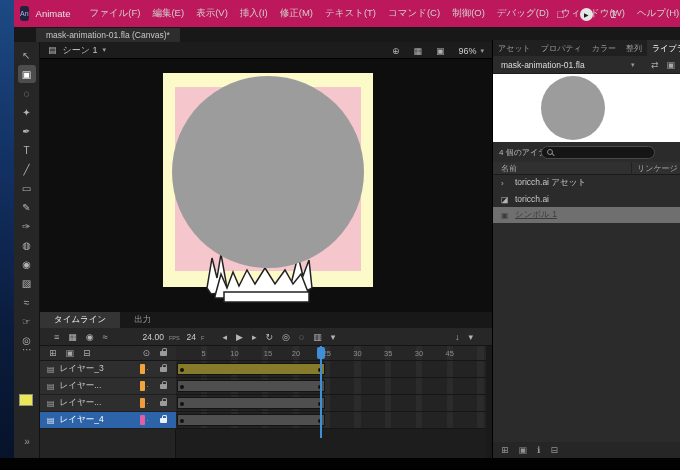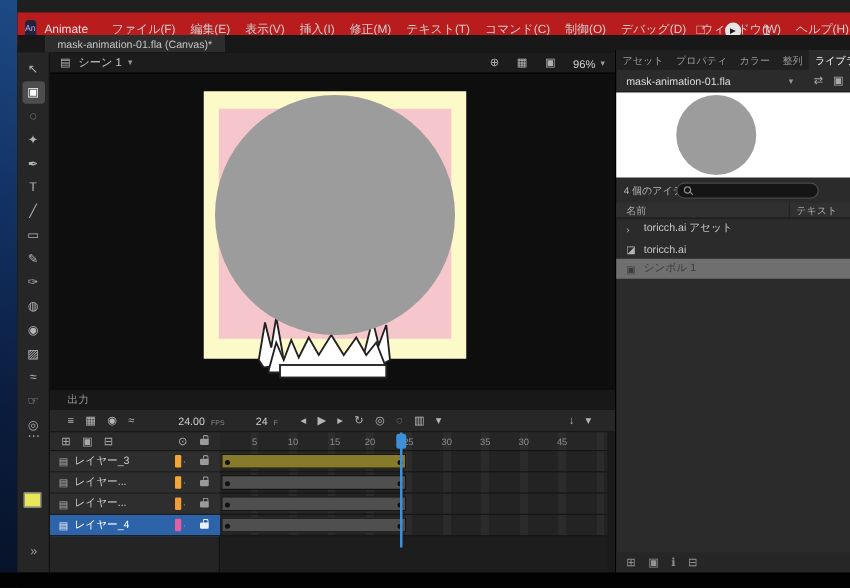--- a/index.html
+++ b/index.html
@@ -9,21 +9,21 @@
 
   
   #desktop { position:absolute; left:0; top:0; width:14px; height:470px;
     background:linear-gradient(200deg,#1d4a85 0%,#123163 35%,#0a1c3d 70%,#071228 100%); }
   #bottombar { position:absolute; left:0; top:458px; width:680px; height:12px; background:#020202; z-index:50; }
 
   
   #app { position:absolute; left:14px; top:0; width:666px; height:458px; background:#1f1f1f; }
 
   
-  #menubar { position:absolute; left:0; top:10px; width:666px; height:28px; background:#b91c1c;
+  #menubar { position:absolute; left:0; top:0; width:666px; height:28px; background:#be185d;
     display:flex; align-items:center; color:#d4d4d4; font-size:9.5px; border-bottom:1px solid #171717; }
   #logo { width:15px; height:15px; margin-left:6px; background:#22223a; border-radius:3px;
     color:#b9b0f0; font-size:7px; display:flex; align-items:center; justify-content:center; }
   #applabel { margin-left:7px; margin-right:14px; color:#e2e2e2; }
   #menus { display:flex; gap:2px; }
   .menu-item { padding:3px 5px; color:#cfcfcf; border-radius:2px; white-space:nowrap; }
   #menubar-right { position:absolute; right:62px; top:0; height:28px; display:flex; align-items:center; gap:16px; }
   .mbicon { color:#c9c9c9; font-size:11px; }
   #playcircle { width:13px; height:13px; border-radius:50%; background:#e6e6e6; display:flex;
     align-items:center; justify-content:center; color:#1c1c1c; font-size:6px; }
@@ -65,21 +65,21 @@
   #timeline { position:absolute; left:26px; top:312px; width:452px; height:146px; background:#1e1e1e; }
   #ttabs { position:absolute; left:0; top:0; width:452px; height:16px; background:#181818; display:flex; }
   .ttab { padding:0 14px; height:16px; display:flex; align-items:center; font-size:8.5px; color:#999; }
   .ttab.active { background:#343434; color:#eee; }
   #tl-controls { position:absolute; left:0; top:16px; width:452px; height:18px; background:#272727;
     border-bottom:1px solid #141414; display:flex; align-items:center; }
   .ticon { color:#b5b5b5; font-size:9px; margin-right:9px; }
   #tl-left-icons { margin-left:14px; display:flex; }
   #fps-group { display:flex; align-items:baseline; margin-left:26px; margin-right:18px; color:#d0d0d0; font-size:8.5px; gap:5px;justify-content:space-between; }
   .unit { font-size:5.5px; color:#8f8f8f; }
-  #fps-frame { margin-left:20px; }
+  #fps-frame { margin-left:2px; }
   #tl-transport, #tl-onion, #tl-right-icons { display:flex; }
   #tl-right-icons { position:absolute; right:10px; }
 
   #tl-body { position:absolute; left:0; top:34px; width:452px; height:112px; }
   #lcol { position:absolute; left:0; top:0; width:136px; height:112px; background:#242424; border-right:1px solid #121212; }
   #lheader { position:absolute; left:0; top:0; width:136px; height:15px; background:#2a2a2a;
     border-bottom:1px solid #161616; display:flex; align-items:center; }
   .lhicon { color:#a8a8a8; font-size:9px; margin-left:9px; }
   #eye-h { position:absolute; right:26px; color:#a8a8a8; font-size:9px; }
   #lock-h { position:absolute; right:9px; }
@@ -140,21 +140,21 @@
     border-bottom:1px solid #1a1a1a; display:flex; align-items:center; font-size:8px; color:#aaa; }
   #col-name { margin-left:8px; }
   #col-linkage { position:absolute; left:144px; }
   #col-div { position:absolute; left:138px; top:0; width:1px; height:13px; background:#222; }
   #libitems { position:absolute; left:0; top:135px; width:188px; }
   .librow { position:relative; height:16px; display:flex; align-items:center; }
   .librow.sel { background:#6f6f6f; }
   .libglyph { margin-left:8px; color:#b5b5b5; font-size:8px; width:10px; }
   .librow.sel .libglyph { color:#3c3c3c; }
   .liblabel { margin-left:4px; color:#c8c8c8; font-size:8.5px; white-space:nowrap; }
-  .librow.sel .liblabel { color:#3c3c3c; }
+  .librow.sel .liblabel { color:#3c3c3c;text-decoration:underline; }
   #rbottom { position:absolute; left:0; top:402px; width:188px; height:16px; background:#262626;
     display:flex; align-items:center; gap:10px; padding-left:8px; }
   .bicon { color:#929292; font-size:9px; }
 </style>
 </head>
 <body>
 
 <div id="screen">
   <div id="desktop"></div>
   <div id="bottombar"></div>
@@ -236,20 +236,21 @@
         <path d="M2 36 L7 6 L12 26 L16 2 L21 30 L22 40 L6 42 Z" fill="#ffffff" stroke="#222" stroke-width="1.5"></path>
         <path d="M86 32 L93 4 L98 24 L104 8 L107 36 L96 42 Z" fill="#ffffff" stroke="#222" stroke-width="1.5"></path>
         <path d="M10 44 L16 22 L22 36 L28 20 L34 34 L42 18 L50 32 L60 16 L70 32 L80 18 L88 32 L96 22 L103 40 L103 46 L10 46 Z" fill="#ffffff" stroke="#222" stroke-width="1.5"></path>
         <rect x="19" y="40" width="85" height="10" fill="#ffffff" stroke="#222" stroke-width="1.5"></rect>
       </svg>
       <div id="mask-circle" style="background: rgb(156, 156, 156);"></div>
     </div>
 
     <div id="timeline">
       <div id="ttabs">
+          <div class="ttab active">タイムライン</div>
           <div class="ttab">出力</div>
         </div>
       <div id="tl-controls">
         <span id="tl-left-icons">
             <span class="ticon">≡</span>
             <span class="ticon">▦</span>
             <span class="ticon">◉</span>
             <span class="ticon">≈</span>
           </span>
         <span id="fps-group">
@@ -383,21 +384,21 @@
       </div>
       <div id="countrow">
         <span id="itemcount">4 個のアイテム</span>
         <div id="searchbox">
           <span class="css-mag"></span>
         </div>
       </div>
       <div id="listheader">
         <span id="col-name">名前</span>
         <span id="col-div"></span>
-        <span id="col-linkage">テキスト</span>
+        <span id="col-linkage">リンケージ</span>
       </div>
       <div id="libitems">
           <div class="librow">
             <span class="libglyph">›</span>
             <span class="liblabel">toricch.ai アセット</span>
           </div>
           <div class="librow">
             <span class="libglyph">◪</span>
             <span class="liblabel">toricch.ai</span>
           </div>

